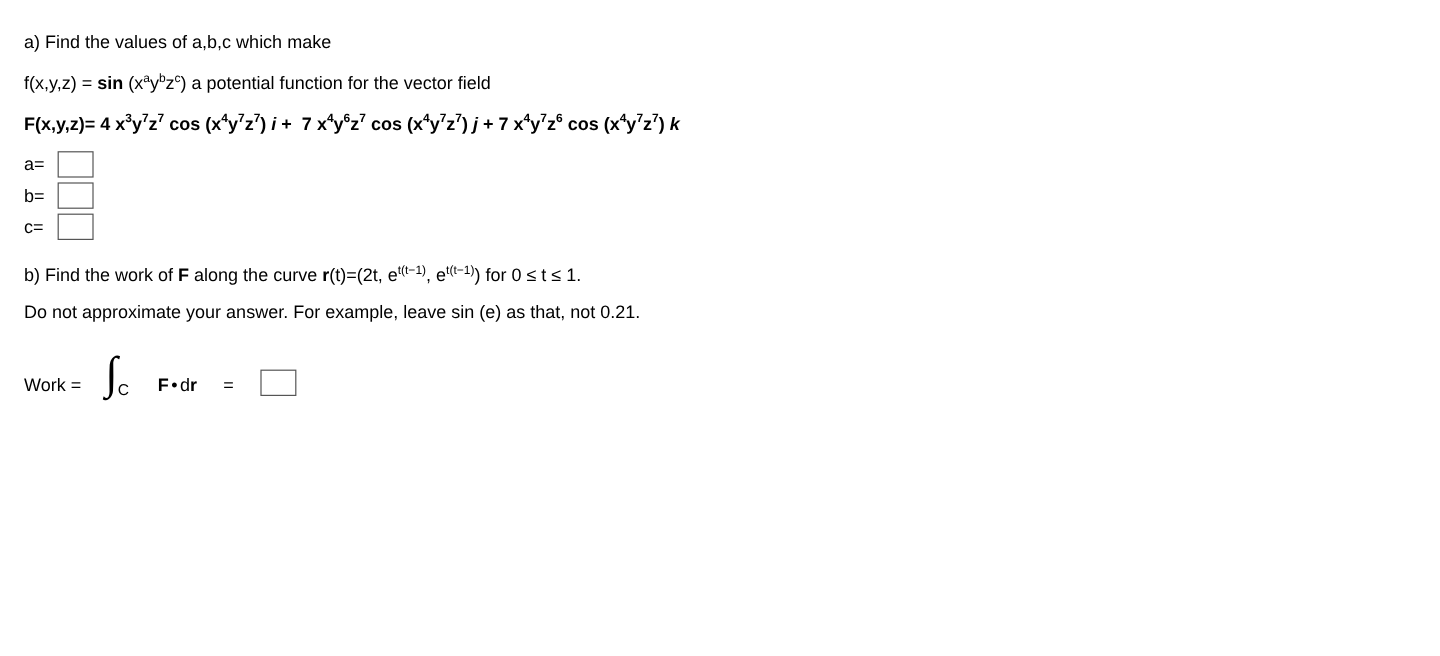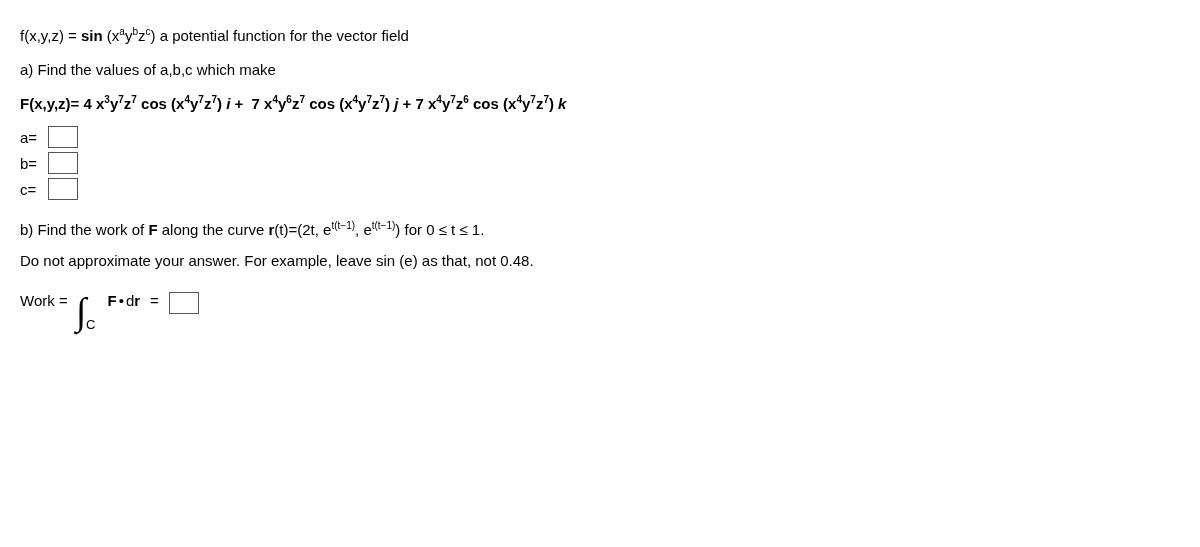--- a/index.html
+++ b/index.html
@@ -59,22 +59,22 @@
       margin-top: 8px;
     }
 
     .section-b-text {
       margin-bottom: 6px;
       line-height: 1.65;
     }
 
     .work-row {
       display: flex;
-      align-items: flex-start;
-      gap: 6px;
+      align-items: flex-end;
+      gap: 18px;
       margin-top: 18px;
     }
 
     .work-label {
       font-size: 15px;
       font-weight: normal;
     }
 
     .integral-container {
       display: inline-flex;
@@ -110,25 +110,25 @@
 
     .eq-sign {
       margin: 0 4px;
     }
   </style>
 </head>
 <body>
 
 <div class="section-a">
   <div class="line">
-    f(x,y,z) = <strong>sin</strong> (x<sup>a</sup>y<sup>b</sup>z<sup>c</sup>)  a potential function for the vector field
+    <span>a) Find the values of a,b,c which make</span>
   </div>
 
   <div class="line">
-    <span>a) Find the values of a,b,c which make</span>
+    f(x,y,z) = <strong>sin</strong> (x<sup>a</sup>y<sup>b</sup>z<sup>c</sup>)  a potential function for the vector field
   </div>
 
   <div class="bold-line">
     <strong>
       F(x,y,z)= 4 x<sup>3</sup>y<sup>7</sup>z<sup>7</sup> <strong>cos</strong> (x<sup>4</sup>y<sup>7</sup>z<sup>7</sup>) <em>i</em> +&nbsp; 7 x<sup>4</sup>y<sup>6</sup>z<sup>7</sup> <strong>cos</strong> (x<sup>4</sup>y<sup>7</sup>z<sup>7</sup>) <em>j</em> + 7 x<sup>4</sup>y<sup>7</sup>z<sup>6</sup> <strong>cos</strong> (x<sup>4</sup>y<sup>7</sup>z<sup>7</sup>) <em>k</em>
     </strong>
   </div>
 
   <div class="inputs-block">
     <div class="input-row">
@@ -143,21 +143,21 @@
       <span class="input-label">c=</span>
       <div class="answer-box"></div>
     </div>
   </div>
 </div>
 
 <div class="section-b">
   <div class="section-b-text">
     b) Find the work of <strong>F</strong> along the curve <strong>r</strong>(t)=(2t, e<sup>t(t−1)</sup>, e<sup>t(t−1)</sup>) for 0 ≤ t ≤ 1.
   </div>
-  <div class="section-b-text">Do not approximate your answer. For example, leave sin (e) as that, not 0.48.</div>
+  <div class="section-b-text">Do not approximate your answer. For example, leave sin (e) as that, not 0.21.</div>
 
   <div class="work-row">
     <span class="work-label">Work =</span>
 
     <div class="integral-container">
       <span class="integral-symbol">∫</span>
       <span class="integral-sub">C</span>
     </div>
 
     <div class="f-dot-dr">

